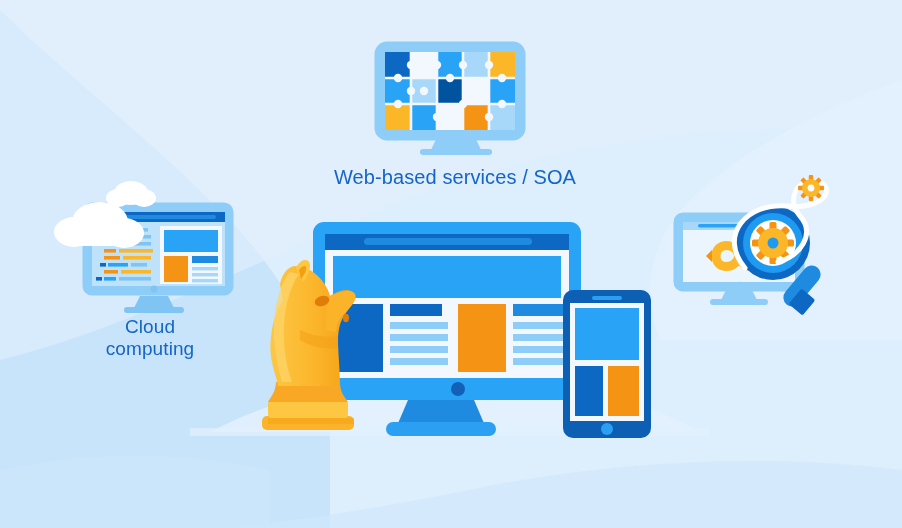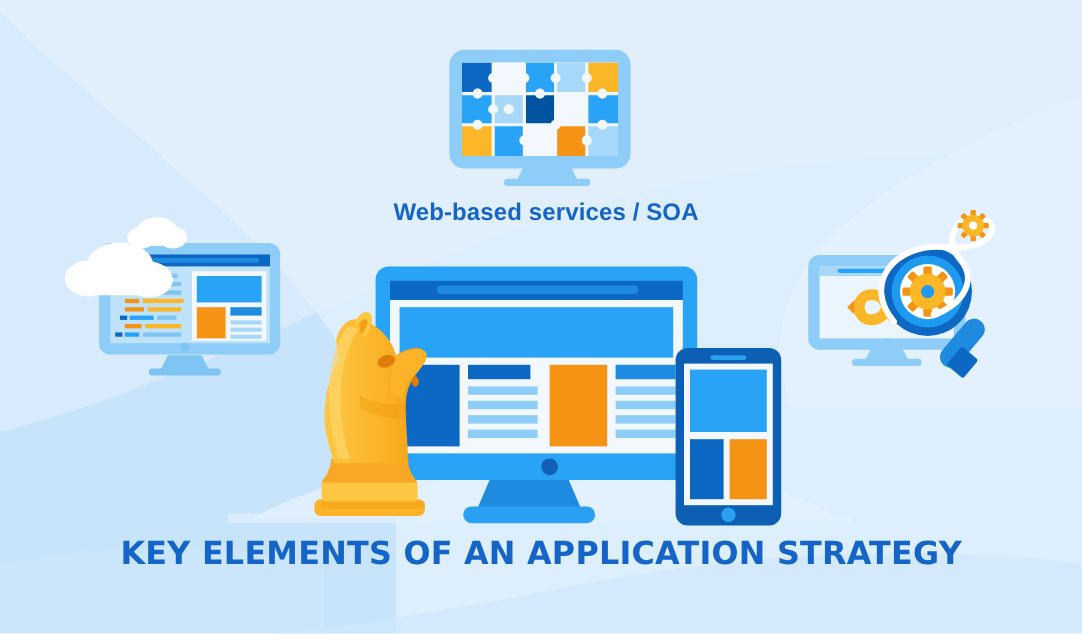--- a/index.html
+++ b/index.html
@@ -18,21 +18,21 @@
   .bg-svg, .art-svg {
     position: absolute;
     left: 0;
     top: 0;
     width: 902px;
     height: 528px;
   }
   .label {
     position: absolute;
     color: #1565c8;
-    font-weight: bold;
+    font-weight: normal;
     text-align: center;
     line-height: 1.18;
     letter-spacing: 0.1px;
     white-space: pre-line;
   }
   #label-soa {
     left: 270px;
     top: 166px;
     width: 370px;
     font-size: 20px;
@@ -369,17 +369,18 @@
 
       <path d="M300,330 C312,336 326,338 338,336 L338,348 C324,350 310,346 300,340 Z" fill="#f49e12" opacity="0.5"></path>
 
       <path d="M268,418 L354,418 L354,424 L268,424 Z" fill="#f49e12" opacity="0.45"></path>
     </g>
 
   </svg>
 
   <div class="label" id="label-soa">Web-based services / SOA</div>
 
-
-
-  <div id="title-main">KEY ELEMENTS OF AN APPLICATION STRATEGY</div>
+  <div class="label" id="label-cloud">Cloud
+computing</div>
+
+
 
 </div>
 
 </body></html>

